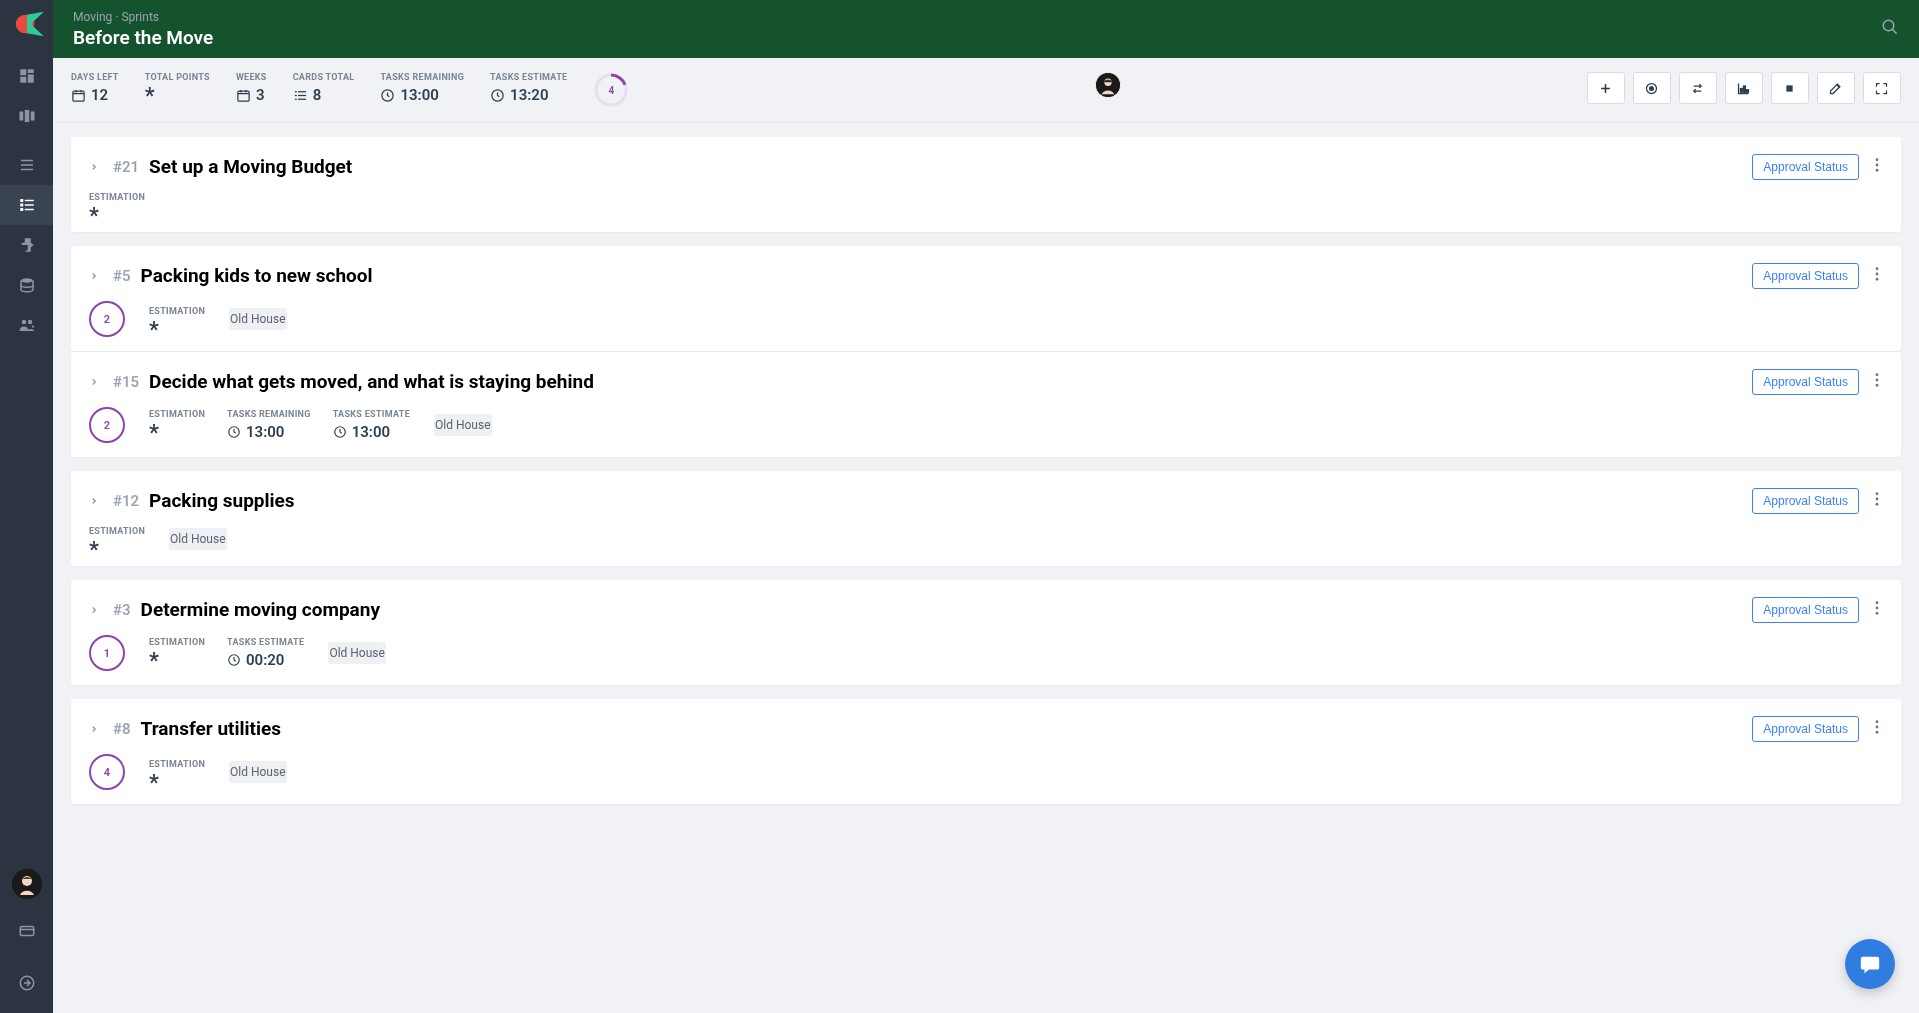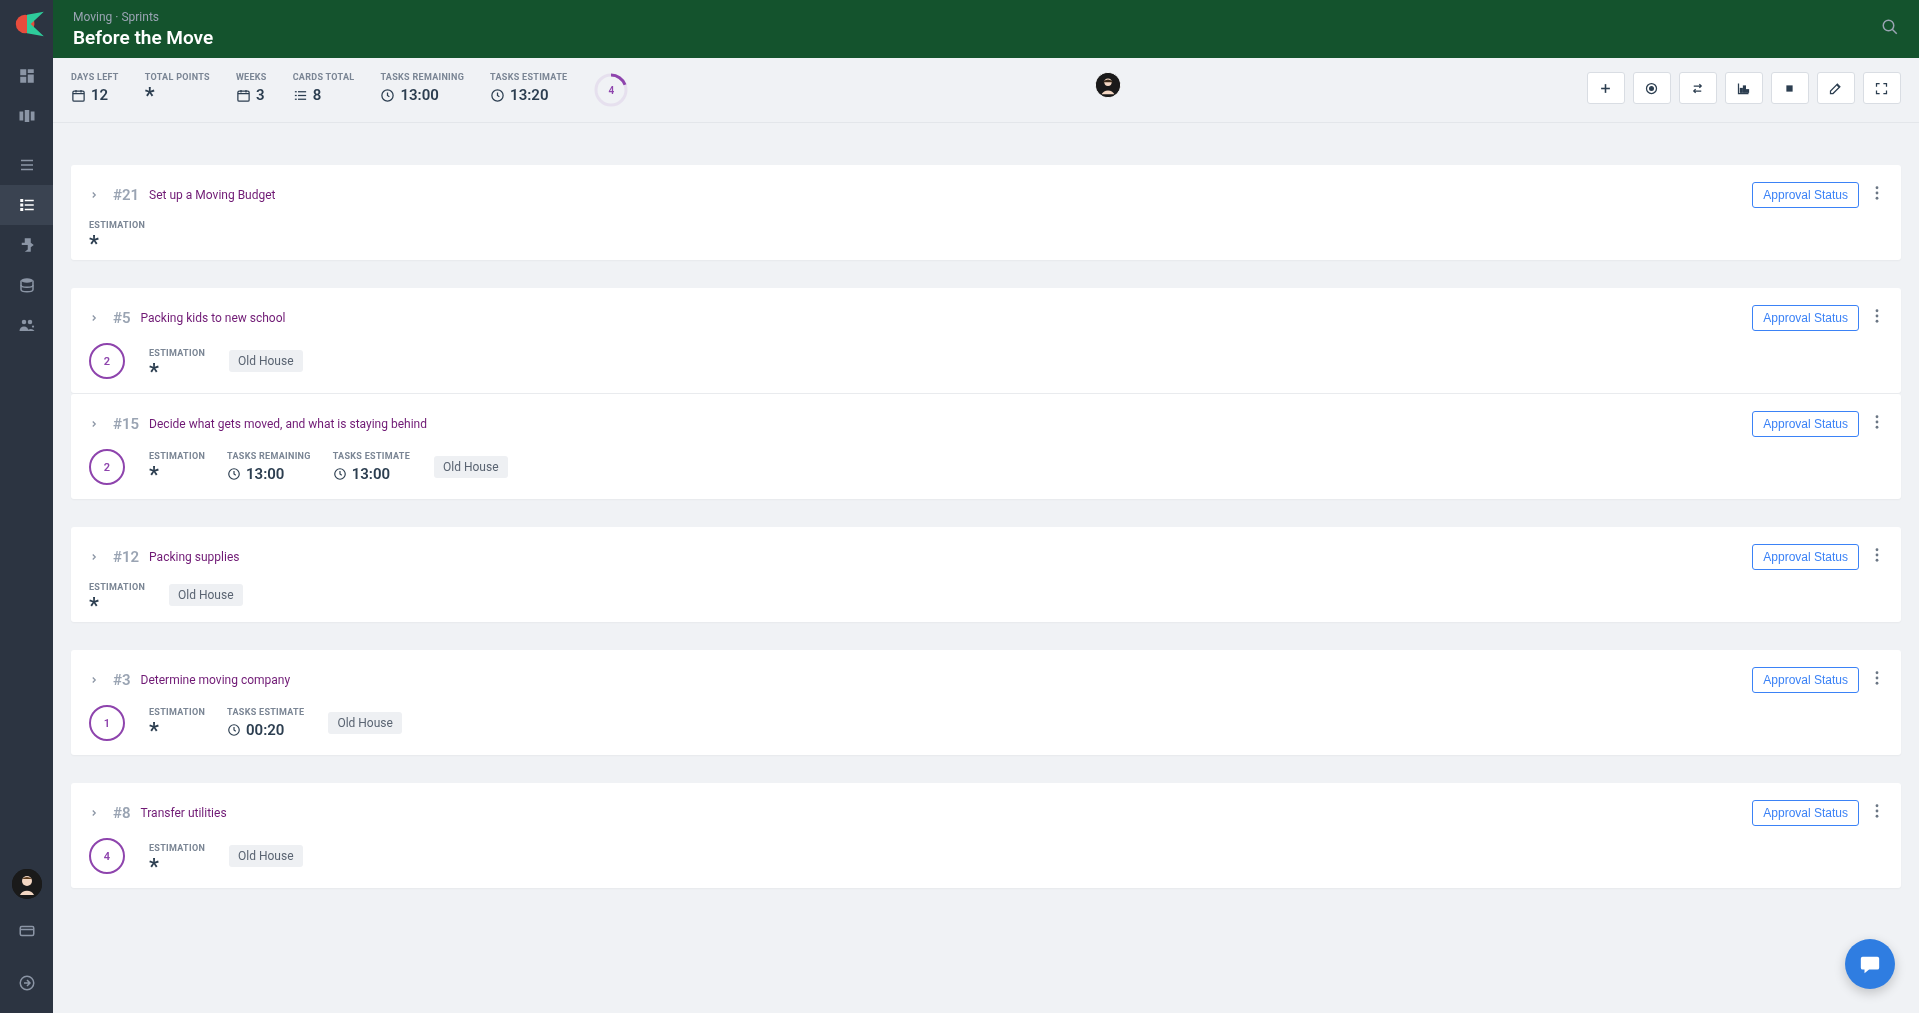--- a/index.html
+++ b/index.html
@@ -38,39 +38,39 @@
 .progress-ring { width: 36px; height: 36px; position: relative; }
 .progress-ring-text { position: absolute; inset: 0; display: flex; align-items: center; justify-content: center; font-size: 10px; font-weight: 600; color: #8e44ad; }
 .statsbar-center { margin-left: auto; margin-right: auto; }
 .avatar-mid { width: 26px; height: 26px; border-radius: 50%; background: #1a1a1a; display:flex; align-items:center; justify-content:center; font-size:14px; border:1px solid #fff; }
 .toolbar { display: flex; gap: 8px; }
 .tool-btn { width: 38px; height: 32px; background: #fff; border: 1px solid #d9dde3; border-radius: 3px; display: flex; align-items: center; justify-content: center; cursor: pointer; color: #2c3e50; }
 .tool-btn svg { width: 15px; height: 15px; }
 
 
 .content { flex: 1; overflow-y: auto; padding: 14px 18px 30px 18px; }
-.card-group { margin-bottom: 14px; margin-top: 28px; }
+.card-group { margin-bottom: 14px; }
 .card { background: #fff; border-radius: 3px; padding: 16px 18px 14px 18px; margin-bottom: 1px; box-shadow: 0 1px 2px rgba(0,0,0,0.04); }
 .card-header { display: flex; align-items: center; gap: 10px; }
 .expand-icon { color: #8b95a5; cursor: pointer; width:14px; }
 .expand-icon svg { width: 10px; height: 10px; }
 .card-id { color: #9aa4b3; font-size: 15px; font-weight: 600; }
-.card-title { font-size: 12px; font-weight: 400; color: #701a75; }
+.card-title { font-size: 19px; font-weight: 700; color: #000000; }
 .card-actions { margin-left: auto; display: flex; align-items: center; gap: 12px; }
 .status-btn { border: 1px solid #3b82f6; color: #3b82f6; background: #fff; font-size: 12px; padding: 5px 10px; border-radius: 3px; cursor: pointer; }
 .more-icon { color: #6b7684; cursor: pointer; padding: 4px; }
 .more-icon svg { width: 4px; height: 14px; }
 .card-body { display: flex; align-items: center; gap: 24px; margin-top: 12px; }
 .ring { width: 36px; height: 36px; border: 2.5px solid #8e44ad; border-radius: 50%; display: flex; align-items: center; justify-content: center; font-size: 11px; font-weight: 600; color: #8e44ad; flex-shrink:0; }
 .meta-block { display: flex; flex-direction: column; gap: 4px; }
 .meta-label { font-size: 9px; color: #7a8594; font-weight: 700; text-transform: uppercase; letter-spacing: 0.3px; }
 .meta-value { font-size: 15px; font-weight: 600; color: #2c3e50; display: flex; align-items: center; gap: 5px; }
 .meta-value svg { width: 14px; height: 14px; }
 .asterisk { font-size: 22px; line-height: 12px; position: relative; top: 4px; }
-.tag { background: #eef0f3; color: #5a6472; font-size: 12px; padding: 4px 9px; border-radius: 3px; }
+.tag { background: #eef0f3; color: #5a6472; font-size: 12px; padding: 4px 1px; border-radius: 3px; }
 .meta-row { display:flex; gap: 22px; align-items:flex-start; }
 
 
 .chat-fab { position: fixed; right: 24px; bottom: 24px; width: 50px; height: 50px; border-radius: 50%; background: #2f7de1; display: flex; align-items: center; justify-content: center; box-shadow: 0 4px 12px rgba(0,0,0,0.2); cursor: pointer; }
 .chat-fab svg { width: 22px; height: 22px; fill: #fff; }
 
 
 .content::-webkit-scrollbar { width: 10px; }
 .content::-webkit-scrollbar-thumb { background: #c9ced6; border-radius: 5px; }
 </style>

